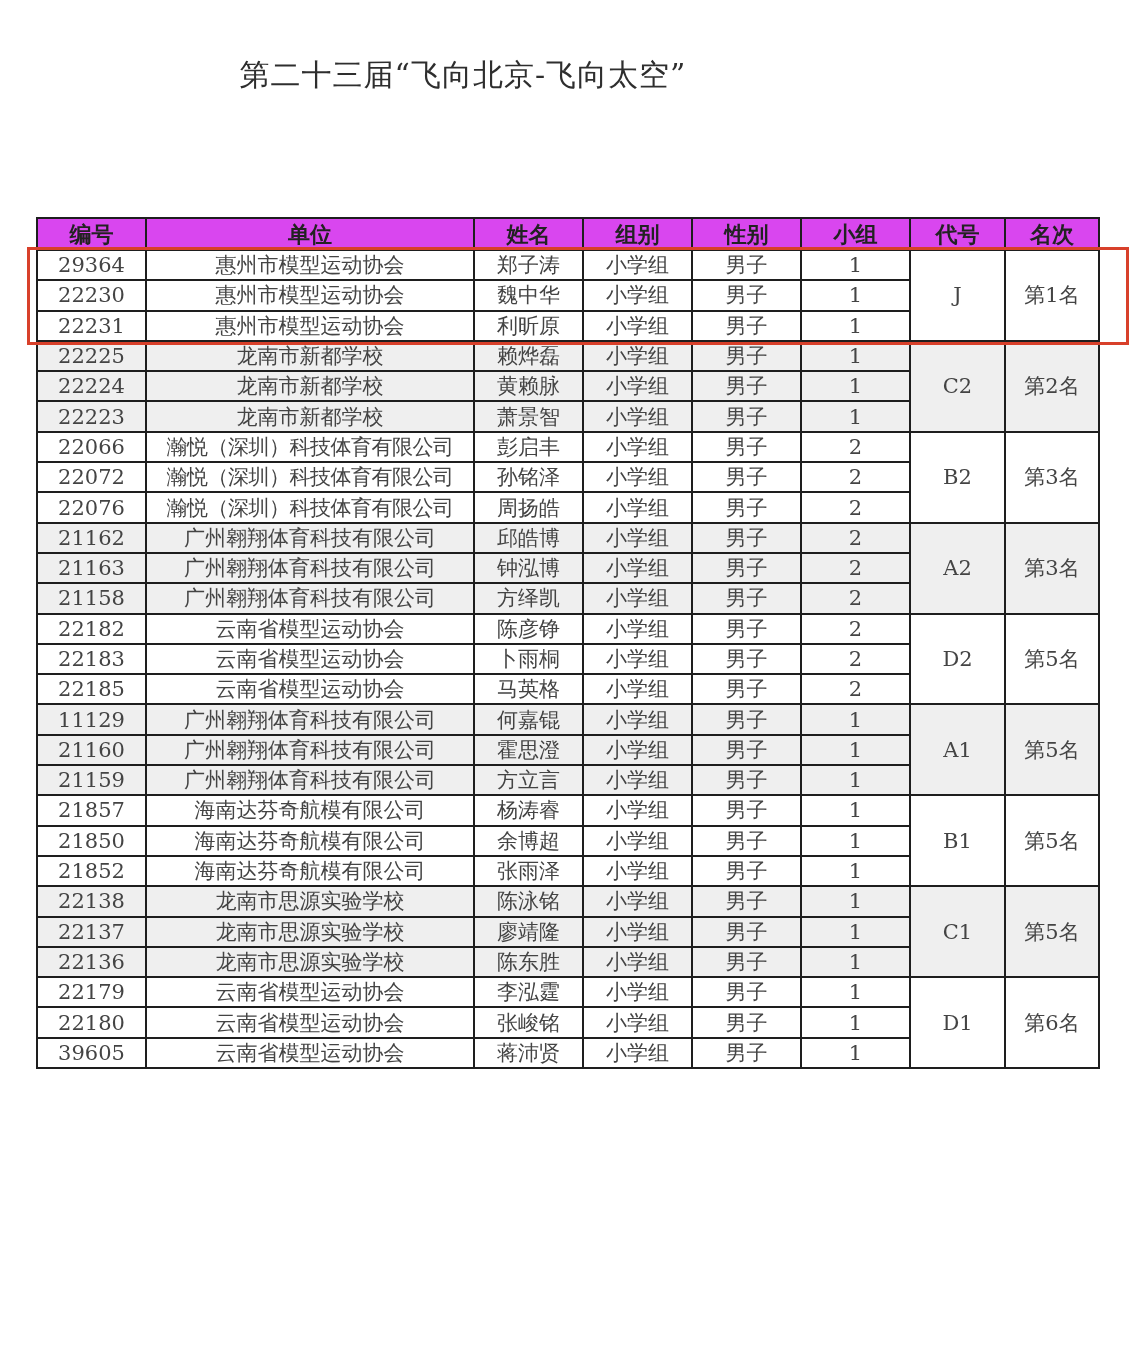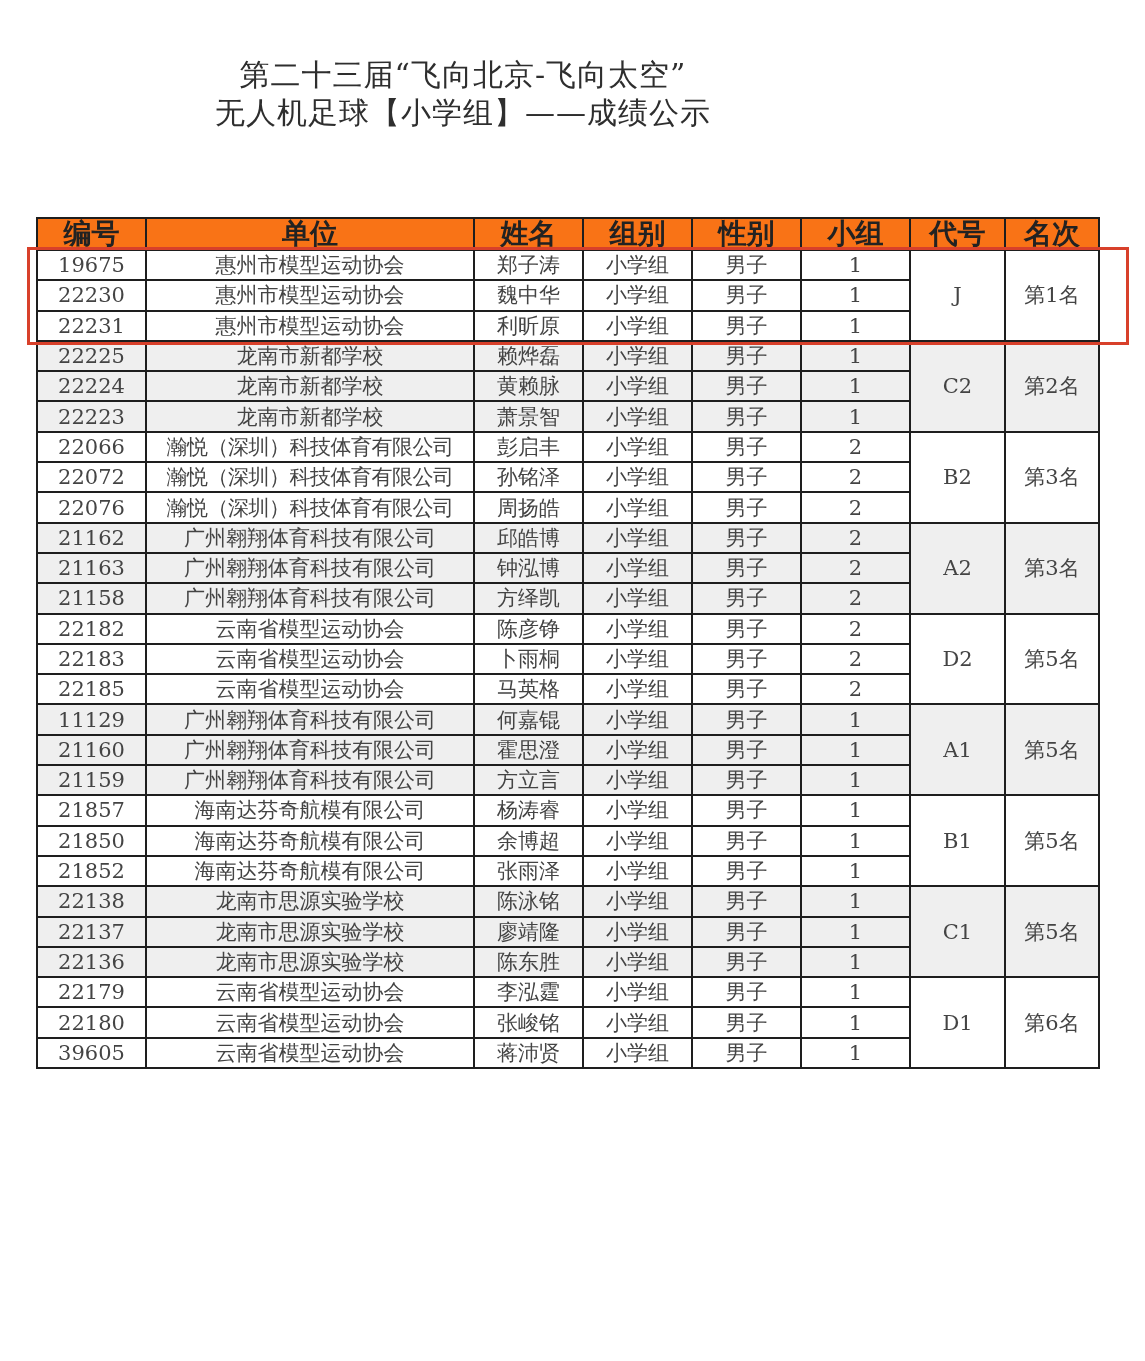--- a/index.html
+++ b/index.html
@@ -6,33 +6,32 @@
   body { width: 1145px; height: 1361px; position: relative; overflow: hidden;
          font-family: "DejaVu Serif", "Liberation Serif", serif; color: #3a3a3a; }
   .title-block { position: absolute; left: 0; top: 56px; width: 926px; text-align: center; }
   .title-line { font-size: 30px; line-height: 38px; color: #2e2e2e; letter-spacing: 1px; white-space: nowrap; }
   table.results { position: absolute; left: 36px; top: 217px; width: 1062px;
                   border-collapse: collapse; table-layout: fixed; }
   table.results th, table.results td {
     border: 2px solid #1e1e1e; text-align: center; padding: 0; height: 28.3px;
     font-size: 21px; line-height: 26px; white-space: nowrap; overflow: hidden; color: #444;
   }
-  table.results th { background: #f97316; font-weight: bold; color: #222; height: 30px; font-size: 28px; margin-left: 32px; }
+  table.results th { background: #d946ef; font-weight: bold; color: #222; height: 30px; font-size: 22px; margin-left: 32px; }
   tr.grp-even td { background: #ffffff; }
   tr.grp-odd td { background: #efefef; }
   td.small-unit { font-size: 19px; letter-spacing: -0.5px; }
   .highlight-box { position: absolute; left: 27px; top: 247px; width: 1102px; height: 98px;
                    border: 3px solid #d8402a; box-sizing: border-box; pointer-events: none; }
 </style>
 </head>
 <body>
 
 <div class="title-block">
   <div class="title-line">第二十三届“飞向北京-飞向太空”</div>
-  <div class="title-line">无人机足球【小学组】——成绩公示</div>
 </div>
 
 <table class="results">
   <colgroup>
     <col style="width:109px">
       <col style="width:328px">
       <col style="width:109px">
       <col style="width:109px">
     <col style="width:109px">
       <col style="width:109px">
@@ -46,21 +45,21 @@
       <th>姓名</th>
       <th>组别</th>
       <th>性别</th>
       <th>小组</th>
       <th>代号</th>
       <th>名次</th>
     </tr>
   </thead>
   <tbody id="results-body">
       <tr class="grp-even">
-        <td>19675</td>
+        <td>29364</td>
         <td>惠州市模型运动协会</td>
         <td>郑子涛</td>
         <td>小学组</td>
         <td>男子</td>
         <td>1</td>
         <td rowspan="3">J</td>
         <td rowspan="3">第1名</td>
       </tr>
       <tr class="grp-even">
         <td>22230</td>

